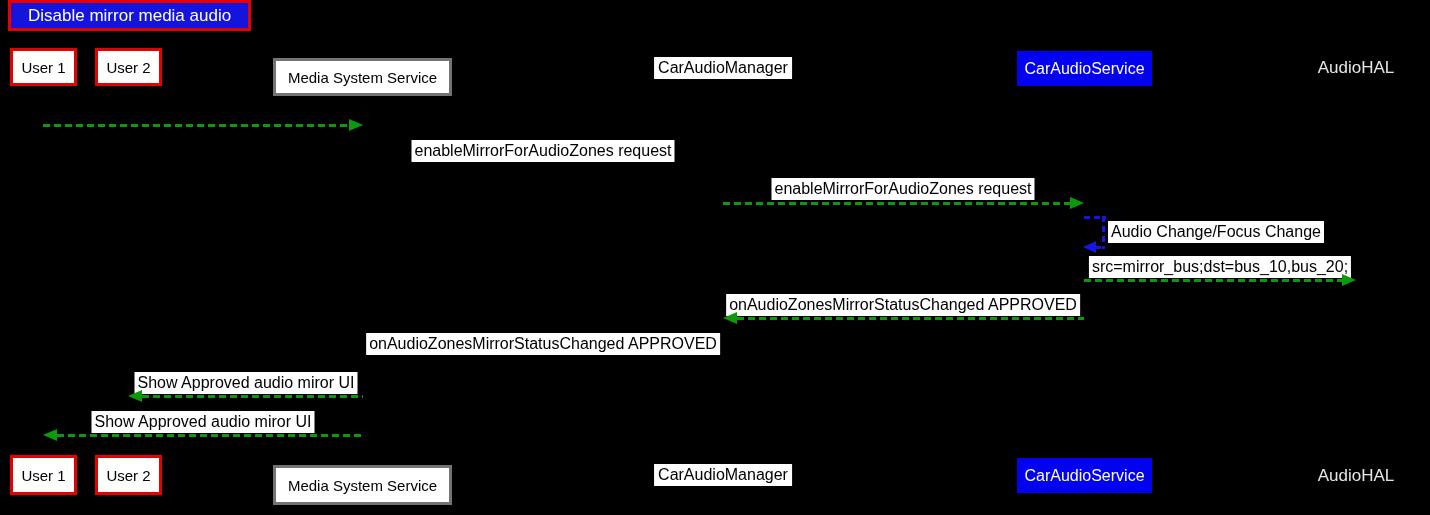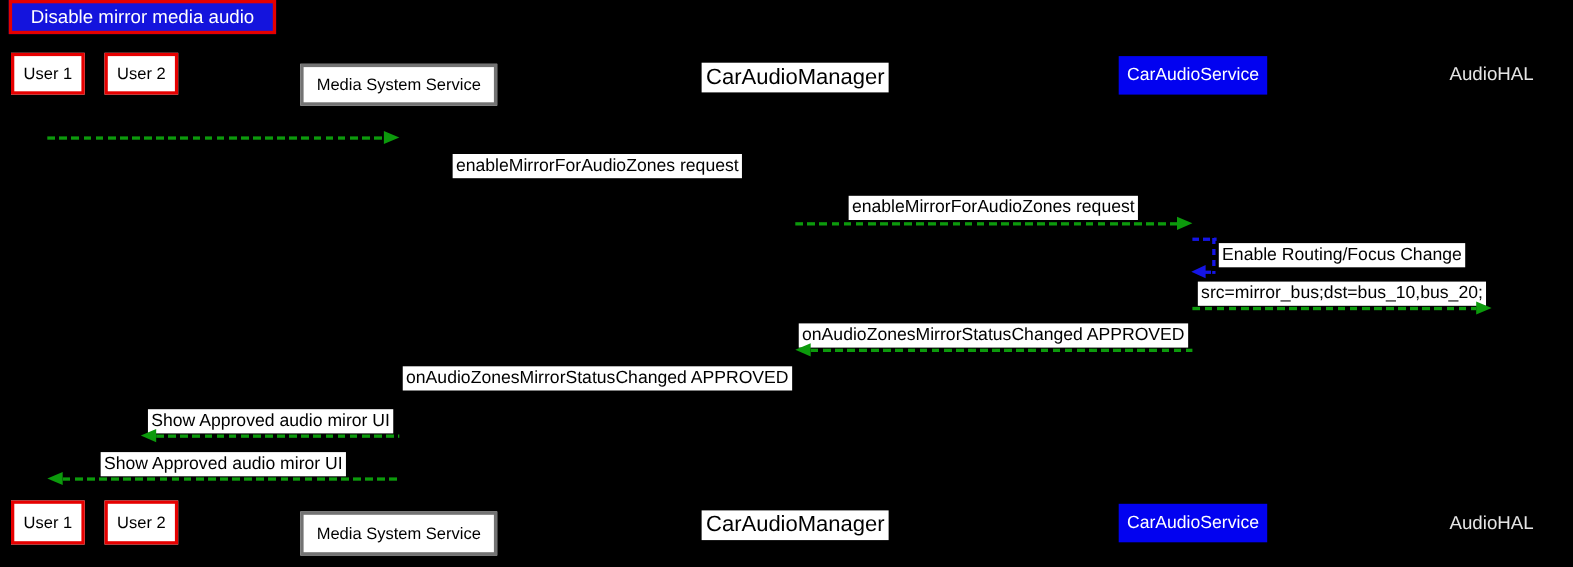--- a/index.html
+++ b/index.html
@@ -17,21 +17,21 @@
     display:flex;align-items:center;justify-content:center;white-space:nowrap;
     box-sizing:border-box;
   }
   .red-border{border:3px solid #e60000;}
   .green-border{border:3px solid #737373;margin-top:10px;}
   .blue-box{
     position:absolute;background:#0202f0;color:#fff;font-size:16px;
     display:flex;align-items:center;justify-content:center;white-space:nowrap;
   }
   .plain-part{
-    position:absolute;background:#fff;color:#000;font-size:20px;
+    position:absolute;background:#fff;color:#000;font-size:16px;
     padding:2px 4px;white-space:nowrap;transform:translateX(-50%);
   }
   .text-part{
     position:absolute;color:#e5e5e5;font-size:17px;white-space:nowrap;transform:translateX(-50%);
   }
   .msg{
     position:absolute;background:#fff;color:#000;font-size:16px;line-height:20px;
     padding:1px 3px;white-space:nowrap;transform:translateX(-50%);
   }
   .msg-left{transform:none;}
@@ -83,21 +83,21 @@
   <div class="msg" style="left:543px;top:140px;">enableMirrorForAudioZones request</div>
 
   <div class="msg" style="left:903px;top:178px;">enableMirrorForAudioZones request</div>
   <div class="dash-h" style="left:723px;top:202px;width:347px;"></div>
   <div class="head-right" style="left:1070px;top:197px;"></div>
 
   <div class="bdash-h" style="left:1084px;top:216px;width:22px;"></div>
   <div class="bdash-v" style="left:1102px;top:216px;height:33px;"></div>
   <div class="bdash-h" style="left:1095px;top:246px;width:10px;"></div>
   <div class="bhead-left" style="left:1083px;top:241px;"></div>
-  <div class="msg msg-left" style="left:1108px;top:221px;">Enable Routing/Focus Change</div>
+  <div class="msg msg-left" style="left:1108px;top:221px;">Audio Change/Focus Change</div>
 
   <div class="msg" style="left:1220px;top:256px;">src=mirror_bus;dst=bus_10,bus_20;</div>
   <div class="dash-h" style="left:1084px;top:279px;width:258px;"></div>
   <div class="head-right" style="left:1342px;top:274px;"></div>
 
   <div class="msg" style="left:903px;top:294px;">onAudioZonesMirrorStatusChanged APPROVED</div>
   <div class="head-left" style="left:723px;top:312px;"></div>
   <div class="dash-h" style="left:737px;top:317px;width:347px;"></div>
 
   <div class="msg" style="left:543px;top:333px;">onAudioZonesMirrorStatusChanged APPROVED</div>

